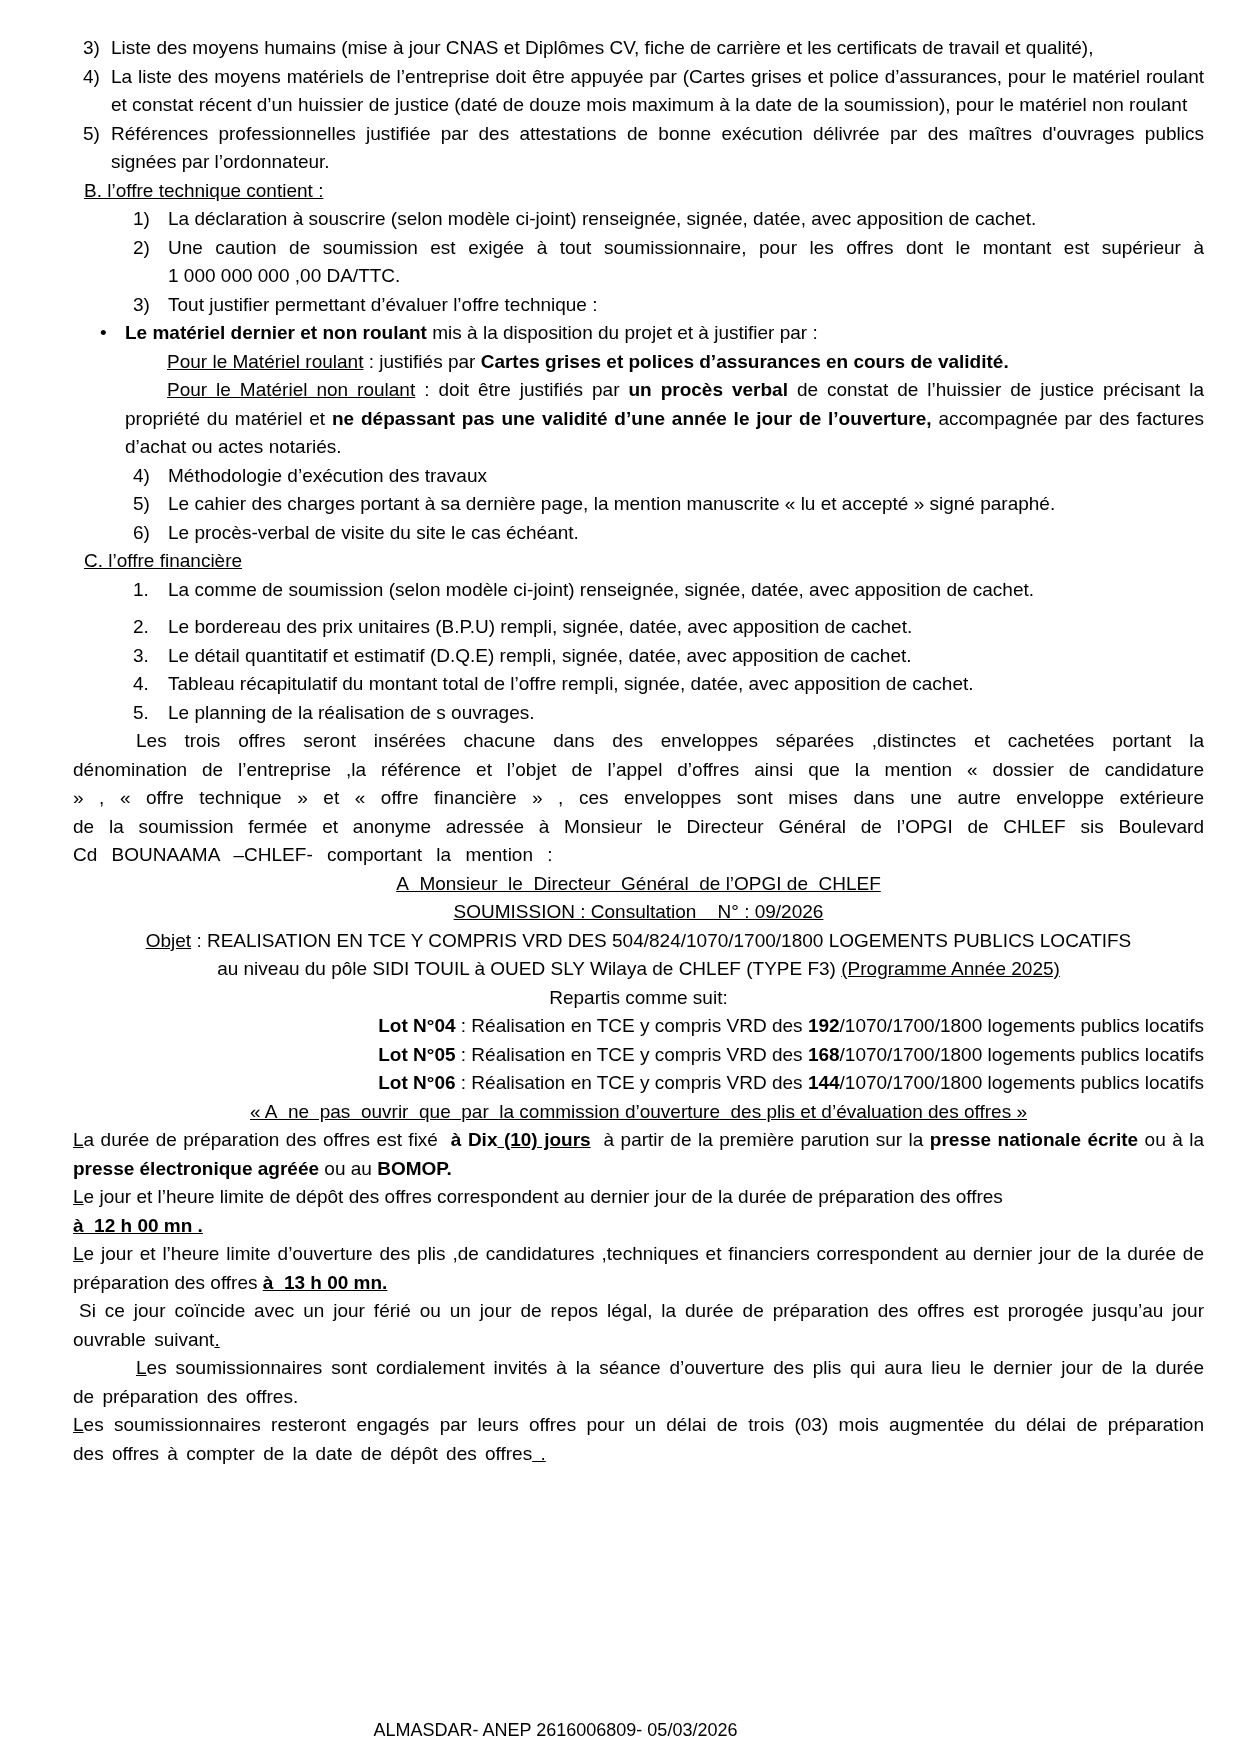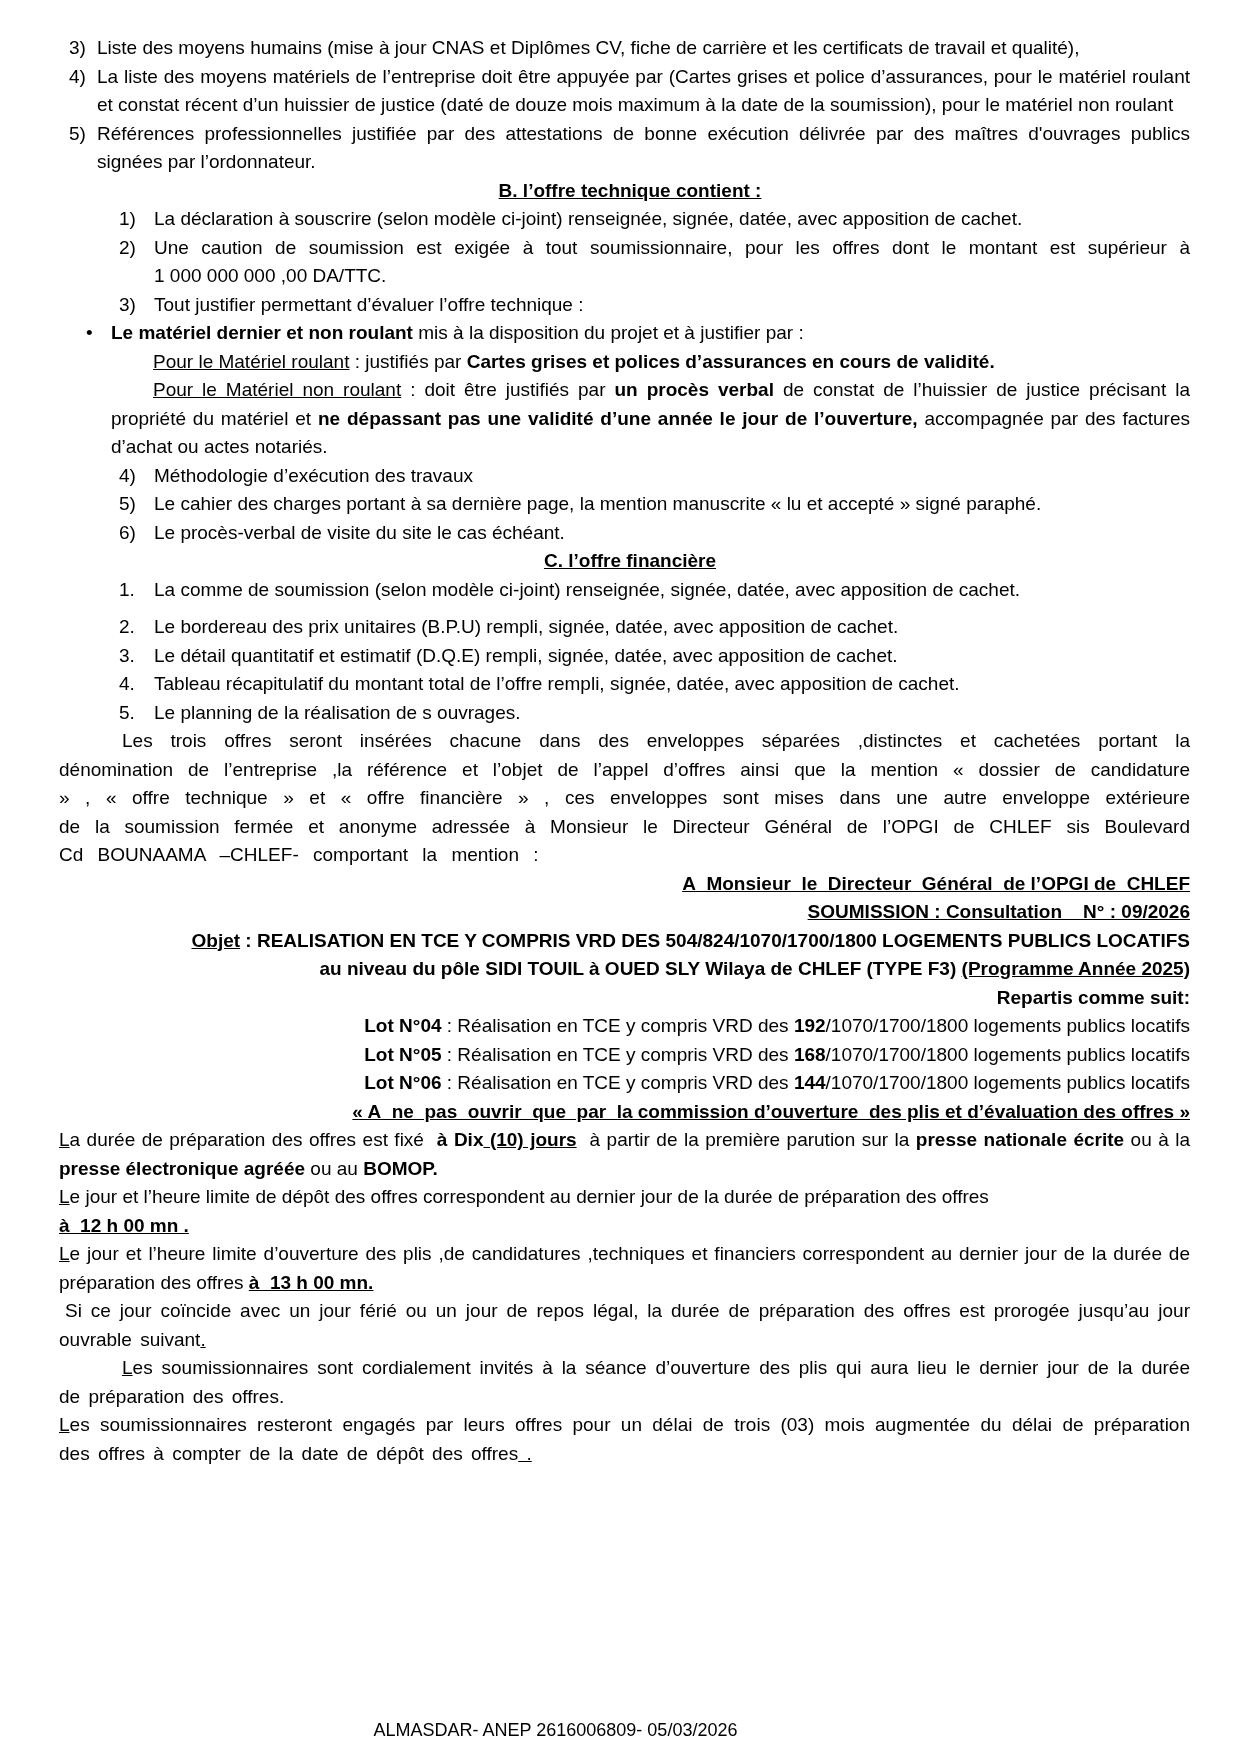--- a/index.html
+++ b/index.html
@@ -6,45 +6,45 @@
   .page{
     position:relative;
     width:1241px;height:1755px;
     background:#ffffff;
     color:#000;
     font-family:"Liberation Sans","DejaVu Sans",sans-serif;
     font-size:19px;
     line-height:28.5px;
     overflow:hidden;
   }
-  .content{position:absolute;top:34px;left:59px;width:1131px;}
+  .content{position:absolute;top:34px;left:73px;width:1131px;}
   .blk{text-align:justify;}
   .b{font-weight:bold;}
   .u{text-decoration:underline;}
   .marker{display:inline-block;text-indent:0;}
   
   .li1{padding-left:38px;text-indent:-28px;}
   .li1 .marker{width:28px;}
   
   .li2{padding-left:95px;text-indent:-35px;}
   .li2 .marker{width:35px;}
   
   .lib{padding-left:52px;text-indent:-25px;}
   .lib .marker{width:25px;}
   
   .pour{padding-left:52px;text-indent:42px;}
   
-  .h1{font-weight:bold;text-align:center;margin-left:11px;}
+  .h1{font-weight:normal;text-align:left;margin-left:11px;}
   
   .p{}
   .pind{text-indent:63px;}
   .psp{text-indent:6px;}
   .ws9{word-spacing:9px;}
   .ws3{word-spacing:3px;}
-  .center{text-align:right;font-weight:bold;}
+  .center{text-align:center;font-weight:normal;}
   .lot{text-align:right;}
   .mt2{margin-top:9px;}
   .footer{
     position:absolute;top:1716px;left:0;width:1241px;
     text-align:center;font-size:18px;
     transform:translateX(-65px);
   }
 </style>
 </head>
 <body>

